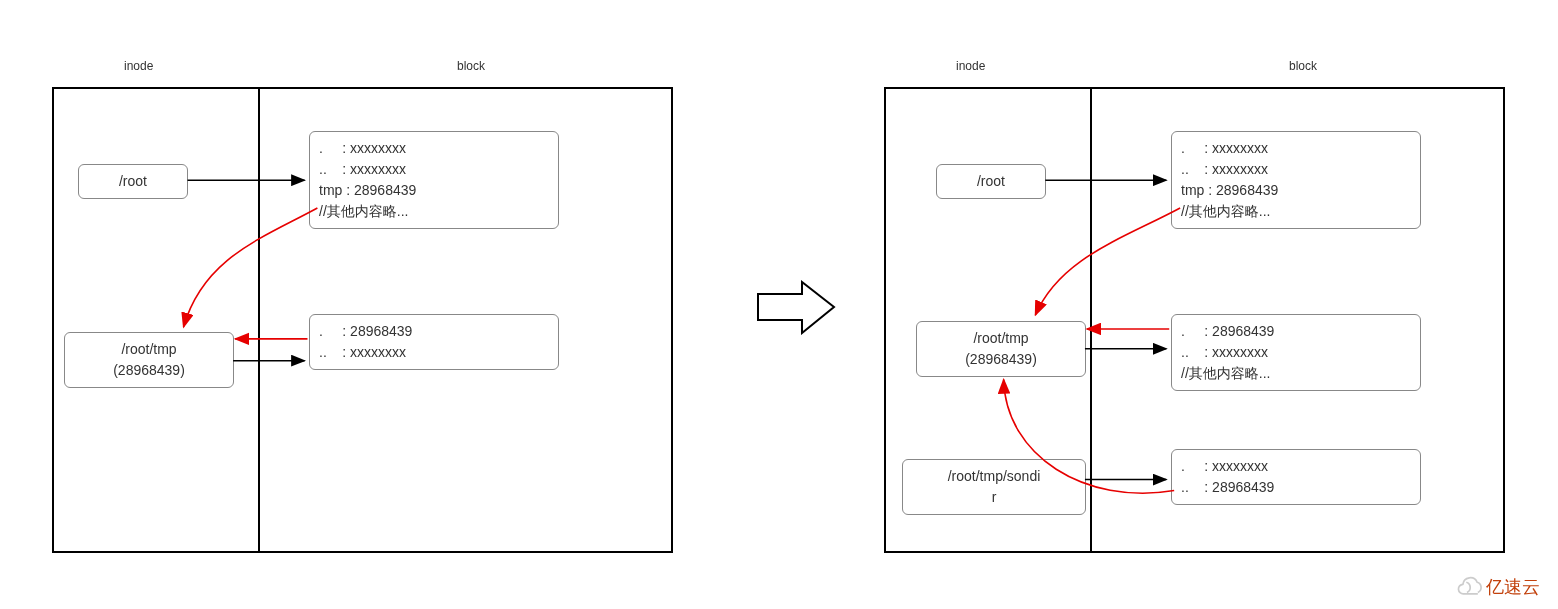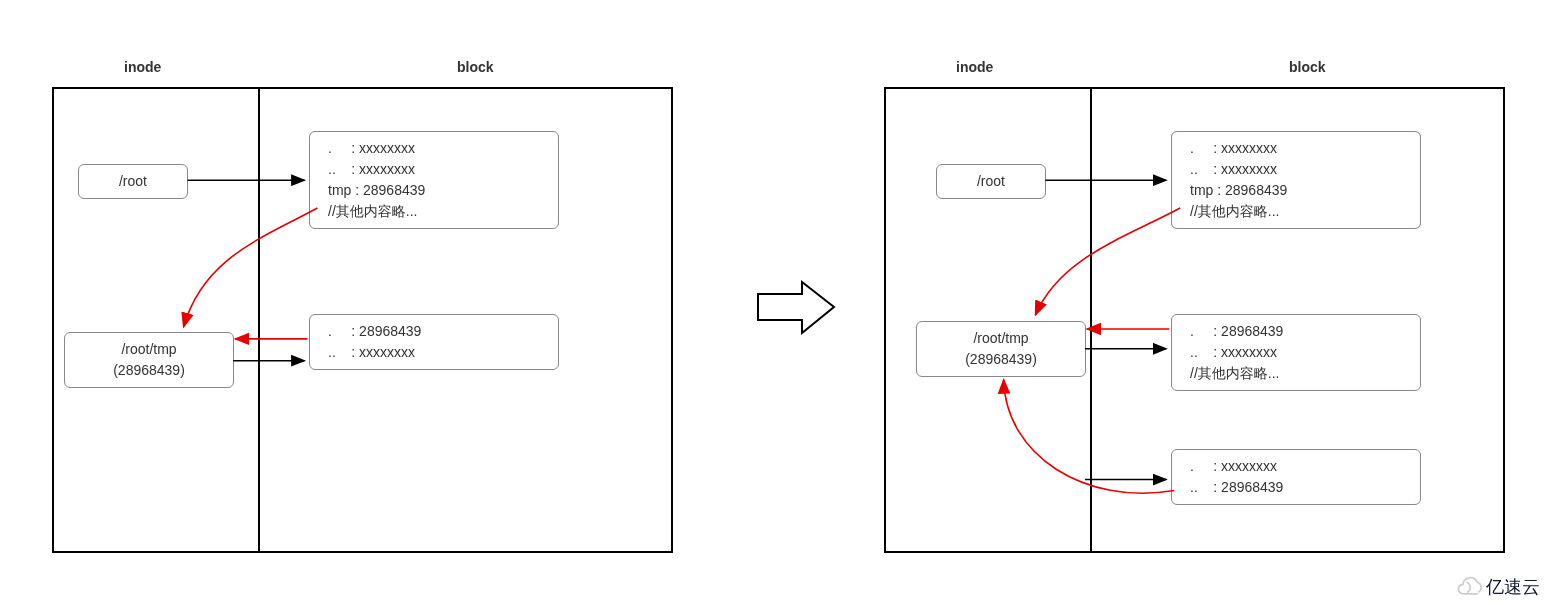--- a/index.html
+++ b/index.html
@@ -25,40 +25,39 @@
     position: absolute;
     left: 204px;
     top: 0;
     width: 2px;
     height: 100%;
     background: #000;
   }
   .hdr {
     position: absolute;
     top: -30px;
-    font-size: 14px;
-    font-weight: bold;
+    font-size: 12px;
   }
   .hdr-inode { left: 70px; }
   .hdr-block { left: 370px; margin-left: 33px; }
 
   .node {
     position: absolute;
     border: 1px solid #888;
     border-radius: 6px;
     background: #fff;
-    padding: 6px 18px;
+    padding: 6px 9px;
     line-height: 1.5;
     white-space: pre;
   }
   .wm {
     position: absolute;
     right: 18px;
     bottom: 10px;
-    color: #0f172a;
+    color: #c2410c;
     font-size: 18px;
     display: flex;
     align-items: center;
   }
   .wm svg { width: 34px; height: 22px; }
   .big-arrow {
     position: absolute;
     left: 756px;
     top: 280px;
     width: 80px;
@@ -128,20 +127,22 @@
 tmp : 28968439
 //其他内容略...</div>
 
   <div class="node" style="left:30px; top:232px; width:170px; text-align:center;">/root/tmp
 (28968439)</div>
 
   <div class="node" style="left:285px; top:225px; width:250px;">.     : 28968439
 ..    : xxxxxxxx
 //其他内容略...</div>
 
+  <div class="node" style="left:16px; top:370px; width:184px; text-align:center;">/root/tmp/sondi
+r</div>
 
   <div class="node" style="left:285px; top:360px; width:250px;">.     : xxxxxxxx
 ..    : 28968439</div>
 
   <svg class="overlay" viewBox="0 0 621 466">
     <defs>
       <marker id="ahR" markerWidth="10" markerHeight="8" refX="9" refY="4" orient="auto">
         <path d="M0,0 L10,4 L0,8 Z" fill="#000"></path>
       </marker>
       <marker id="ahRr" markerWidth="10" markerHeight="8" refX="9" refY="4" orient="auto">

